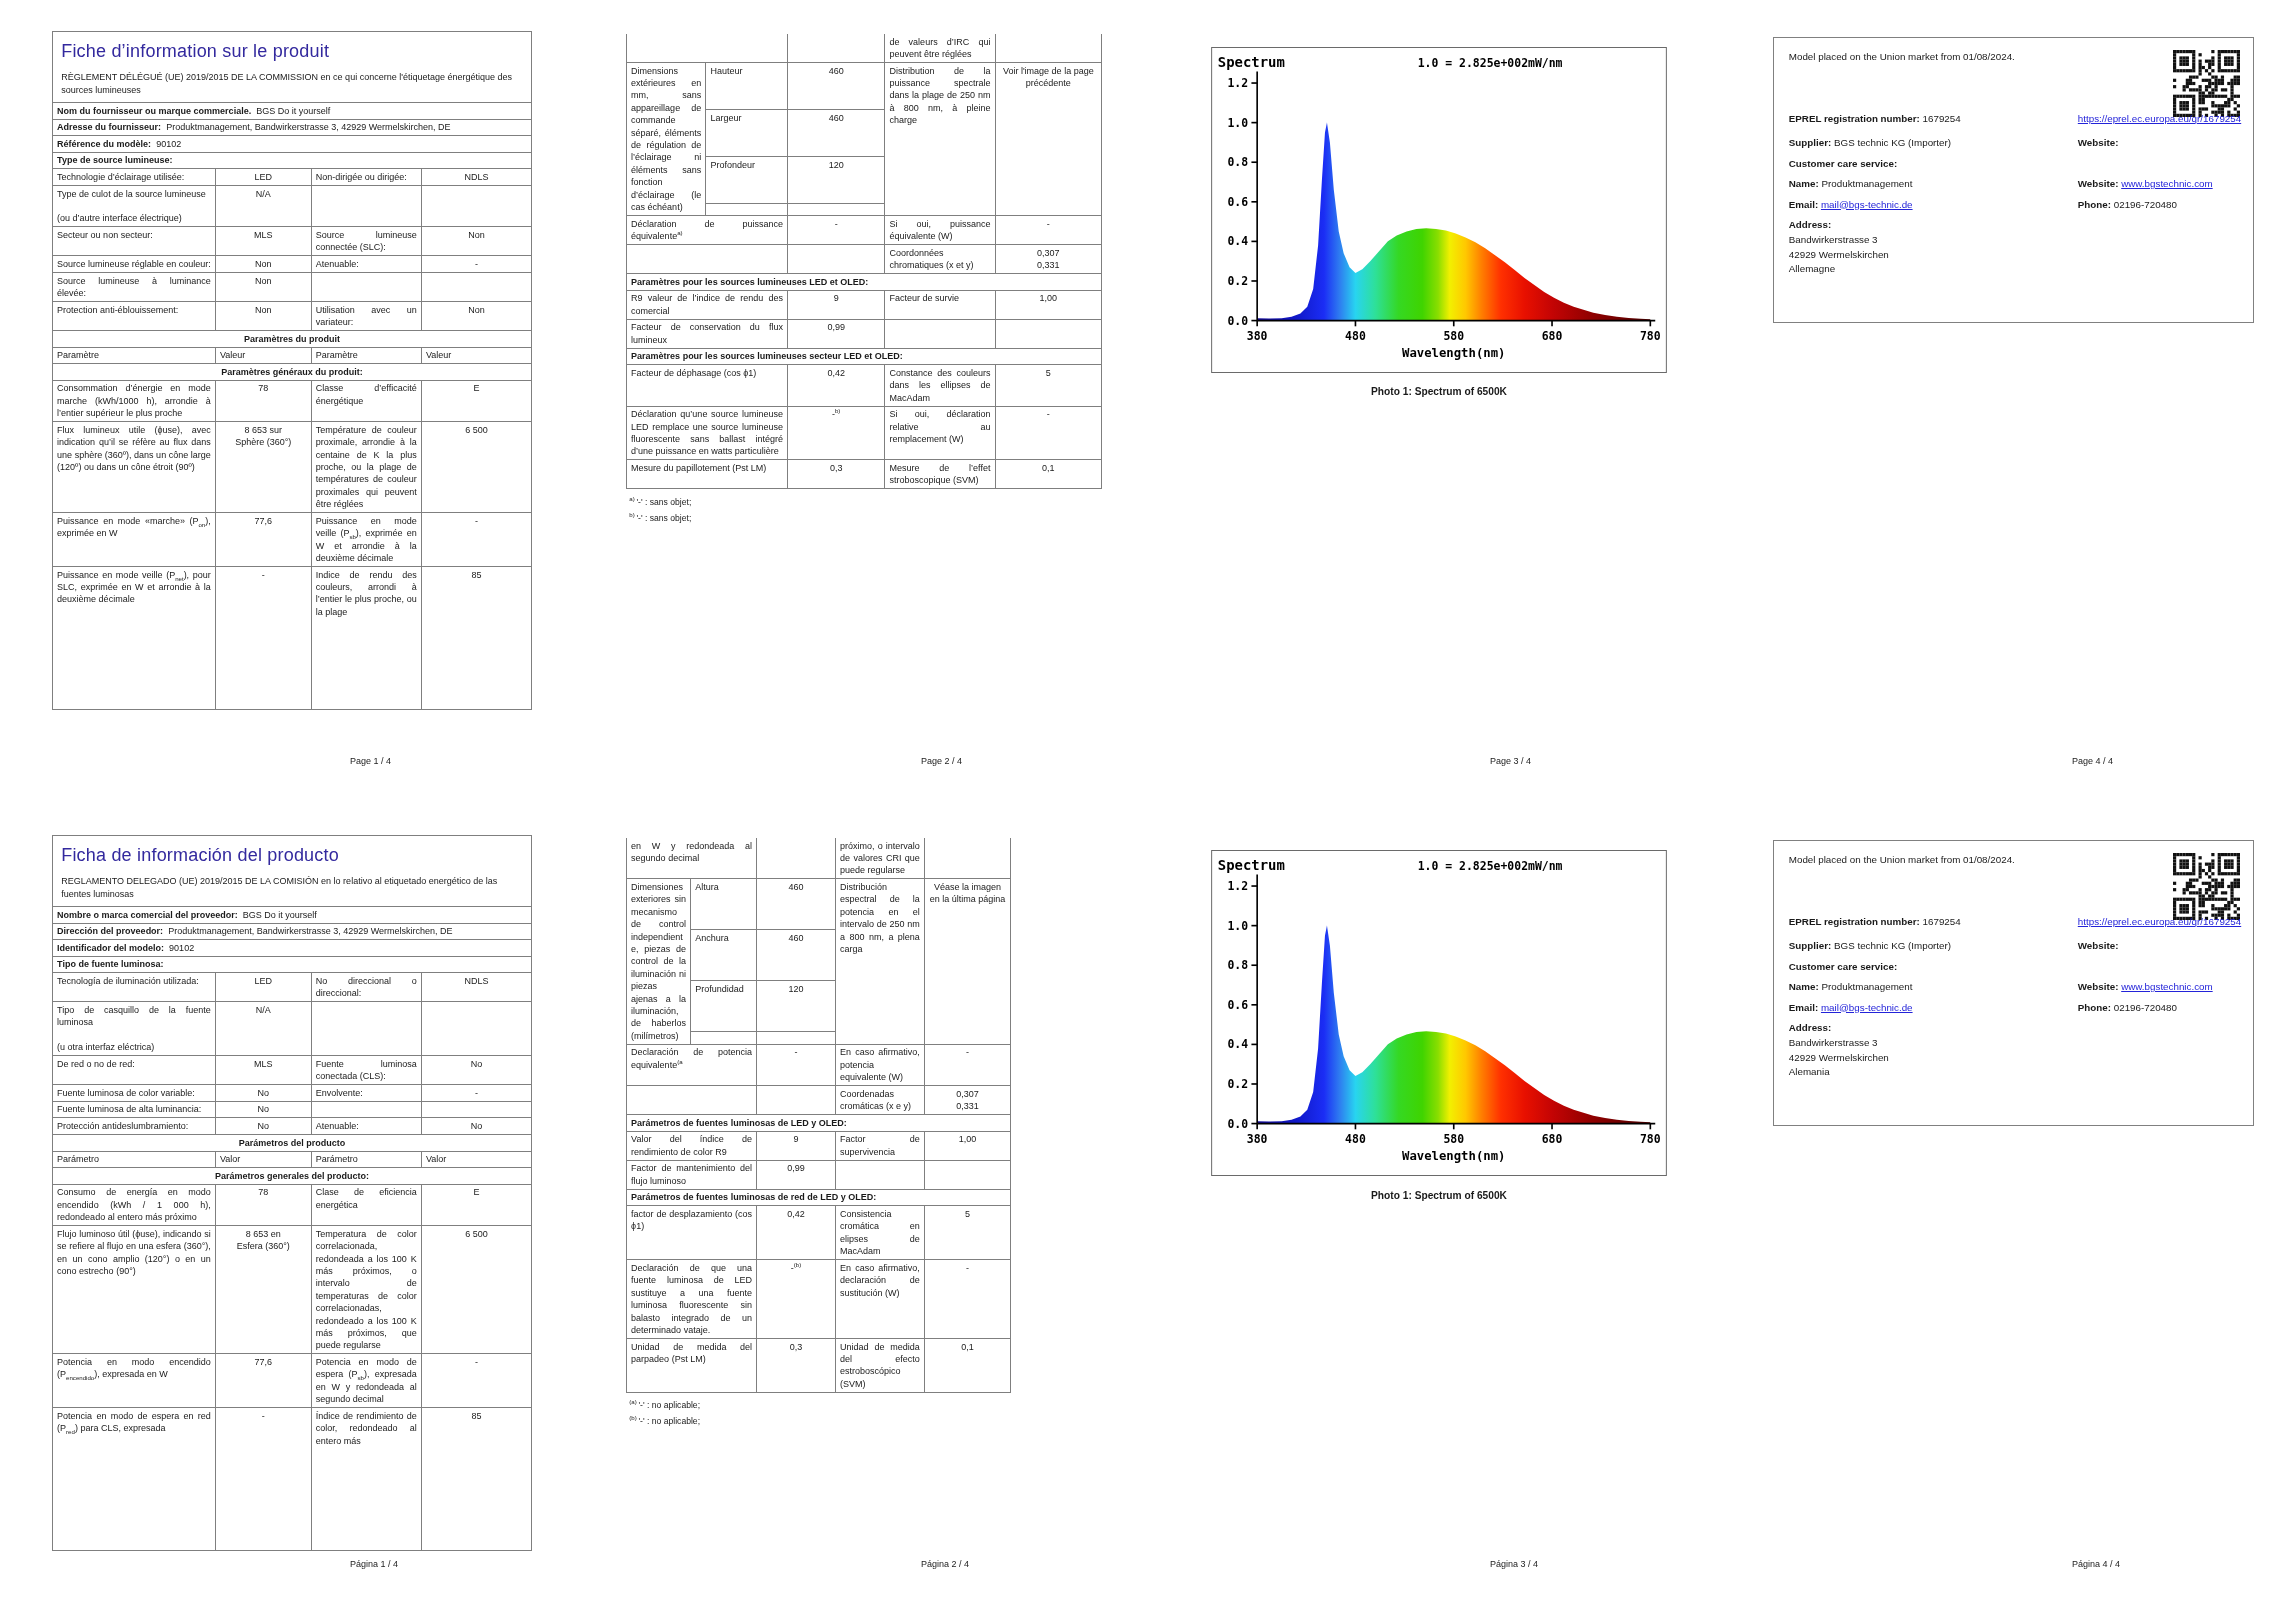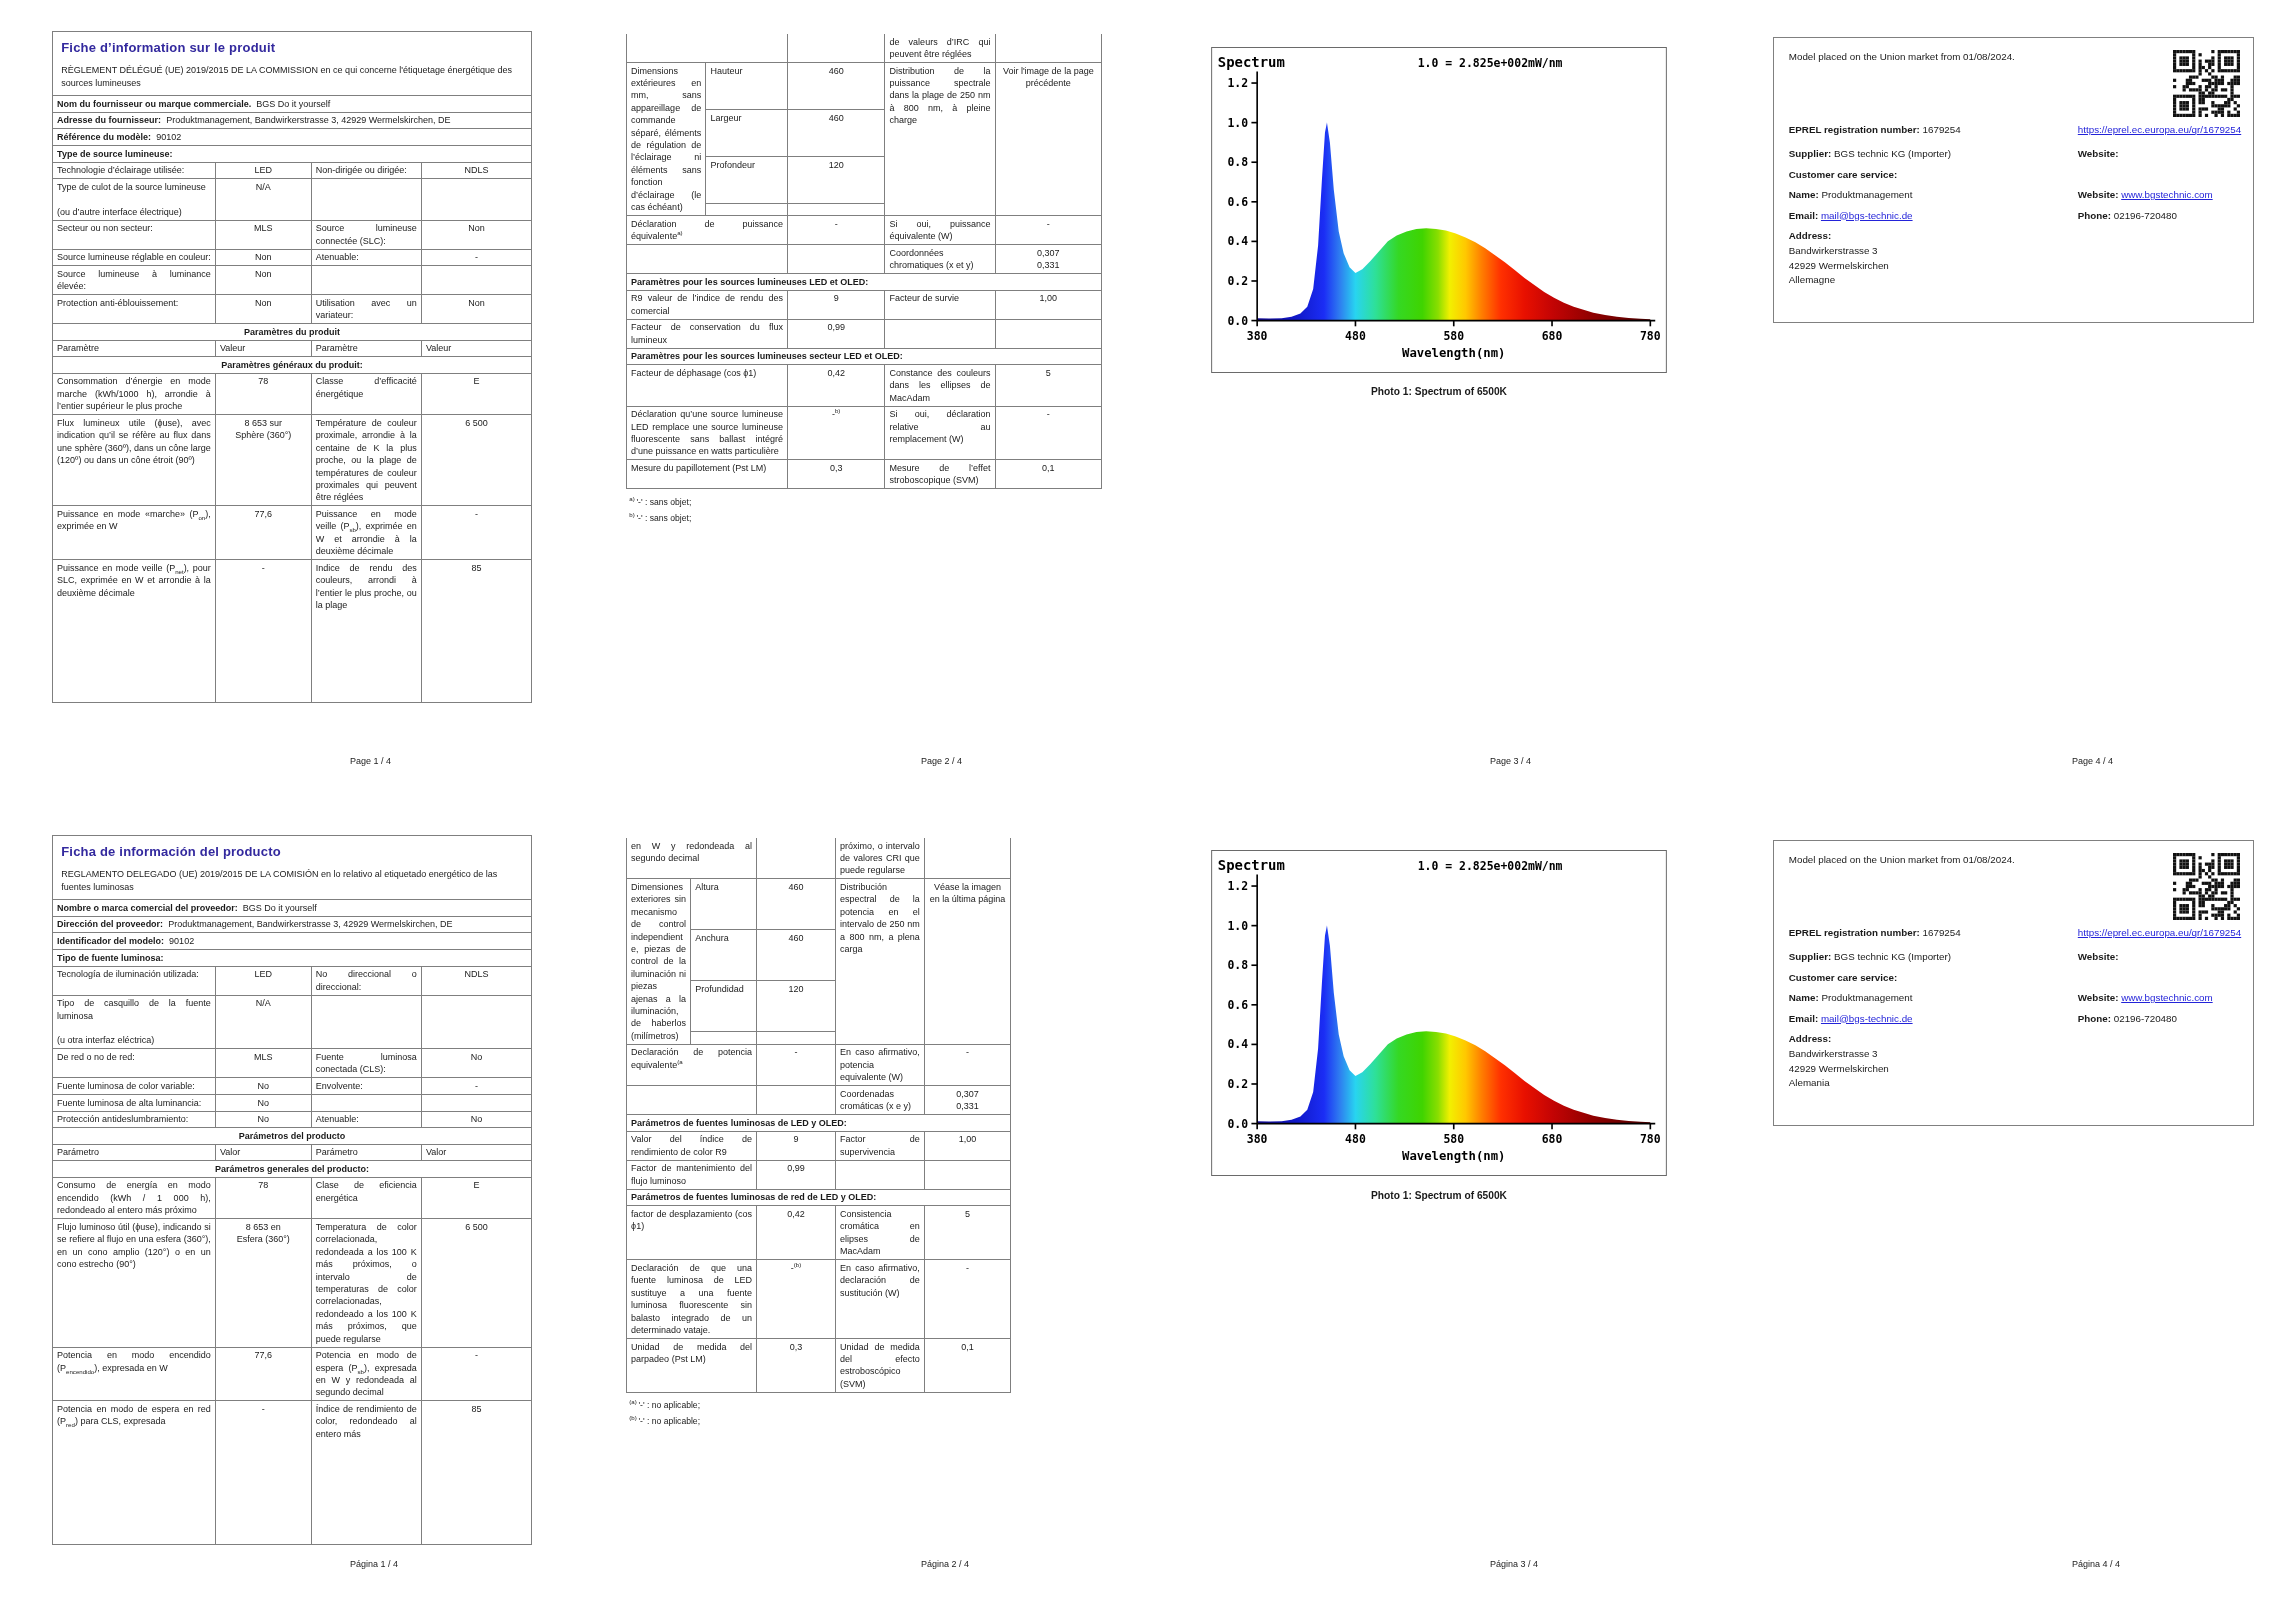--- a/index.html
+++ b/index.html
@@ -6,21 +6,21 @@
   body{width:2295px;height:1614px;position:relative;background:#ffffff;
        font-family:"Liberation Sans",sans-serif;color:#1a1a1a;overflow:hidden}
   .page{position:absolute;background:#fff}
   
   #fr-p1{left:52px;top:31px;width:480px;height:721px;overflow:hidden}
   #es-p1{left:52px;top:835px;width:480px;height:721px;overflow:hidden}
   table{border-collapse:collapse;width:100%;table-layout:fixed}
   td{border:0.8px solid #7f7f7f;vertical-align:top;padding:1.6px 4.1px;
      font-size:9px;line-height:1.38;word-wrap:break-word}
   .titlecell{padding:6.6px 8.2px 5.7px}
-  .doctitle{color:#33299e;font-size:13px;font-weight:bold;margin-bottom:7.4px;letter-spacing:0.2px}
+  .doctitle{color:#33299e;font-size:18px;font-weight:normal;margin-bottom:7.4px;letter-spacing:0.2px}
   .docsub{font-size:9px;line-height:1.42}
   td.info b{font-weight:bold}
   td.p{text-align:justify}
   td.v{text-align:center;white-space:pre-line}
   td.sec{text-align:center;font-weight:bold}
   td.sec2{font-weight:bold}
   td.tall{height:139px}
   sup{font-size:6.1px;line-height:0}
   sub{font-size:6.1px;line-height:0}
   
@@ -35,21 +35,21 @@
   #es-chartbox{left:1211px;top:850px}
   .caption{position:absolute;width:456px;text-align:center;font-weight:bold;font-size:10.2px}
   #fr-caption{left:1211px;top:386px}
   #es-caption{left:1211px;top:1190px}
   
   .p4box{position:absolute;width:479px;height:284px;border:0.8px solid #808080;background:#fff}
   #fr-p4{left:1773px;top:37px}
   #es-p4{left:1773px;top:840px}
   .p4note{position:absolute;left:14.8px;top:13px;font-size:9.8px}
   .qr{position:absolute;right:13px;top:11.5px}
-  .p4rows{position:absolute;left:14.8px;top:85px;right:11.5px}
+  .p4rows{position:absolute;left:14.8px;top:74px;right:11.5px}
   .p4row{display:flex;margin-bottom:7.4px;font-size:9.8px;line-height:1.35}
   .p4row .cl{width:289px;flex:none}
   .p4row .cr{flex:1}
   .rA{margin-bottom:10.7px}
   a.lnk{color:#2323d9;text-decoration:underline;word-break:break-all;cursor:pointer}
   .addr div{line-height:1.5}
   
   .pfoot{position:absolute;width:180px;text-align:left;font-size:9px;color:#222}
 </style>
 </head>

